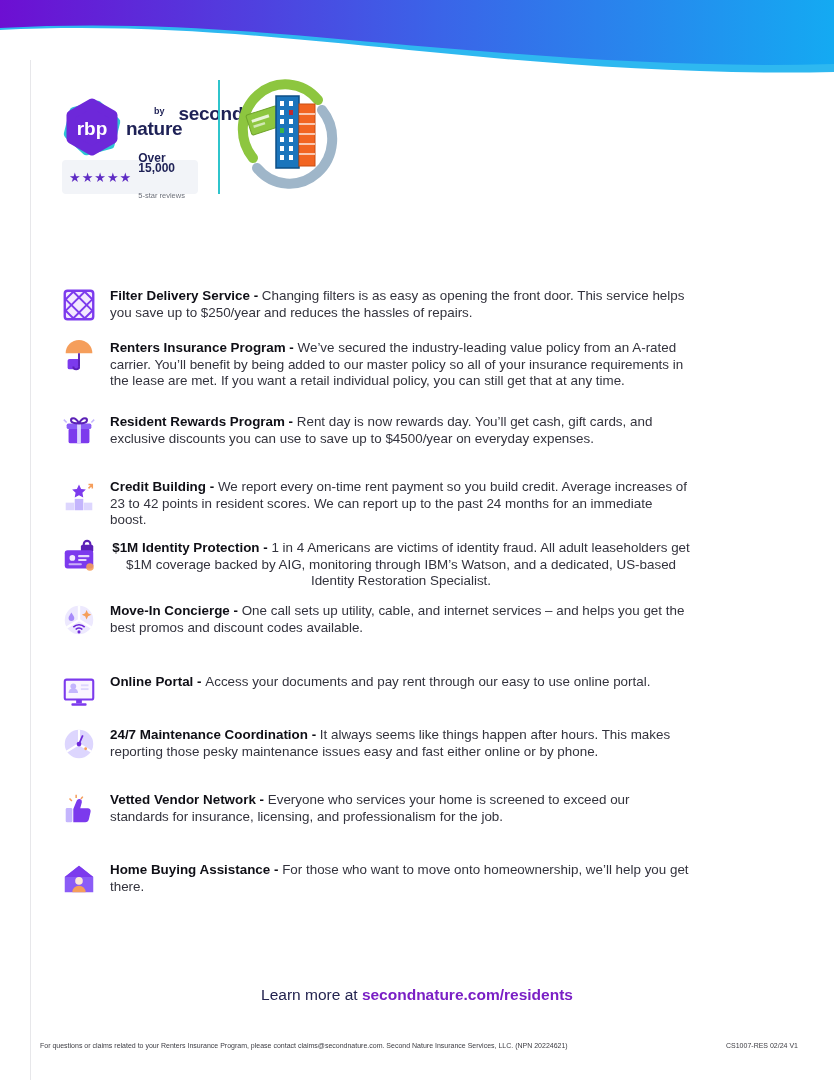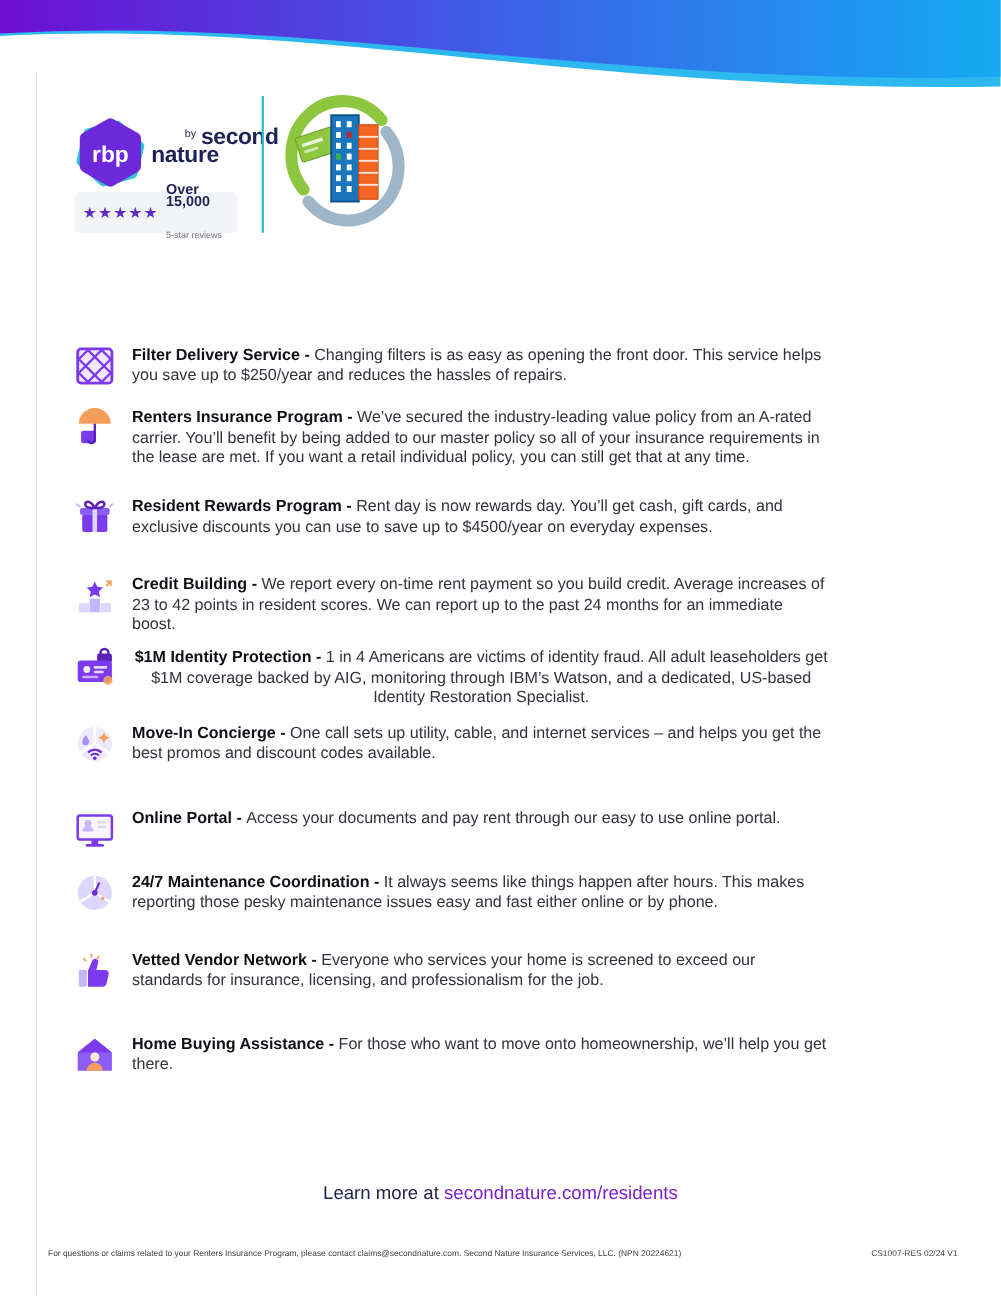--- a/index.html
+++ b/index.html
@@ -8,21 +8,21 @@
 
   
   .wave-wrap{position:absolute;top:0;left:0;width:834px;height:80px;}
   .page-edge{position:absolute;left:30px;top:60px;bottom:0;width:1px;background:#e7e7ea;}
 
   
   .rbp-block{position:absolute;left:60px;top:88px;width:150px;}
   .rbp-hex{position:absolute;left:2px;top:8px;width:60px;height:62px;}
   .rbp-hex svg{display:block;}
   .by-brand{position:absolute;left:66px;top:14px;width:90px;line-height:18px;color:#1e2156;}
-  .by-sm{font-size:9px;font-weight:400;vertical-align:6px;margin-right:4px;color:#1e2156;padding-left:28px;}
+  .by-sm{font-size:9px;font-weight:700;vertical-align:6px;margin-right:14px;color:#1e2156;padding-left:28px;}
   .brand-l1,.brand-l2{font-weight:700;font-size:19px;letter-spacing:-.3px;display:block;}
   .brand-l2{margin-top:-4px;}
   .reviews-badge{position:absolute;left:2px;top:72px;width:136px;height:34px;background:#f2f4f8;
       border-radius:4px;display:flex;align-items:center;padding:0 7px;box-sizing:border-box;}
   .stars{color:#5e2bc4;font-size:13px;letter-spacing:1px;margin-right:6px;white-space:nowrap;}
   .rev-text{line-height:10px;}
   .rev-bold{font-size:12px;font-weight:700;color:#1e2156;display:block;}
   .rev-sub{font-size:7.5px;color:#6b6f7a;display:block;margin-top:18px;}
 
   .logo-divider{position:absolute;left:218px;top:80px;width:2px;height:114px;background:#2fc4cc;}
@@ -42,21 +42,21 @@
   
   .benefits{position:absolute;left:0;top:0;width:748px;height:900px;}
   .benefit{position:absolute;left:60px;right:56px;}
   .benefit-icon{position:absolute;left:0;top:-2px;width:38px;height:38px;}
   .benefit-icon svg{display:block;}
   .benefit-text{margin:0 0 0 50px;font-size:13.4px;line-height:16.5px;color:#33333d;}
   .benefit-title{color:#0f0f16;font-weight:700;}
 
   
   .learn-more{position:absolute;left:0;top:986px;width:834px;text-align:center;font-size:15.5px;color:#23234f;}
-  .learn-more .link{color:#7a1fc5;font-weight:400;}
+  .learn-more .link{color:#7a1fc5;font-weight:700;}
   .fine-print-left{position:absolute;left:40px;top:1042px;width:600px;font-size:7px;color:#3c3c42;}
   .fine-print-right{position:absolute;right:36px;top:1042px;font-size:7px;color:#3c3c42;}
 </style>
 </head>
 <body>
 
 <div id="page">
 
   <div class="wave-wrap">
     <svg width="834" height="80" viewBox="0 0 834 80">

